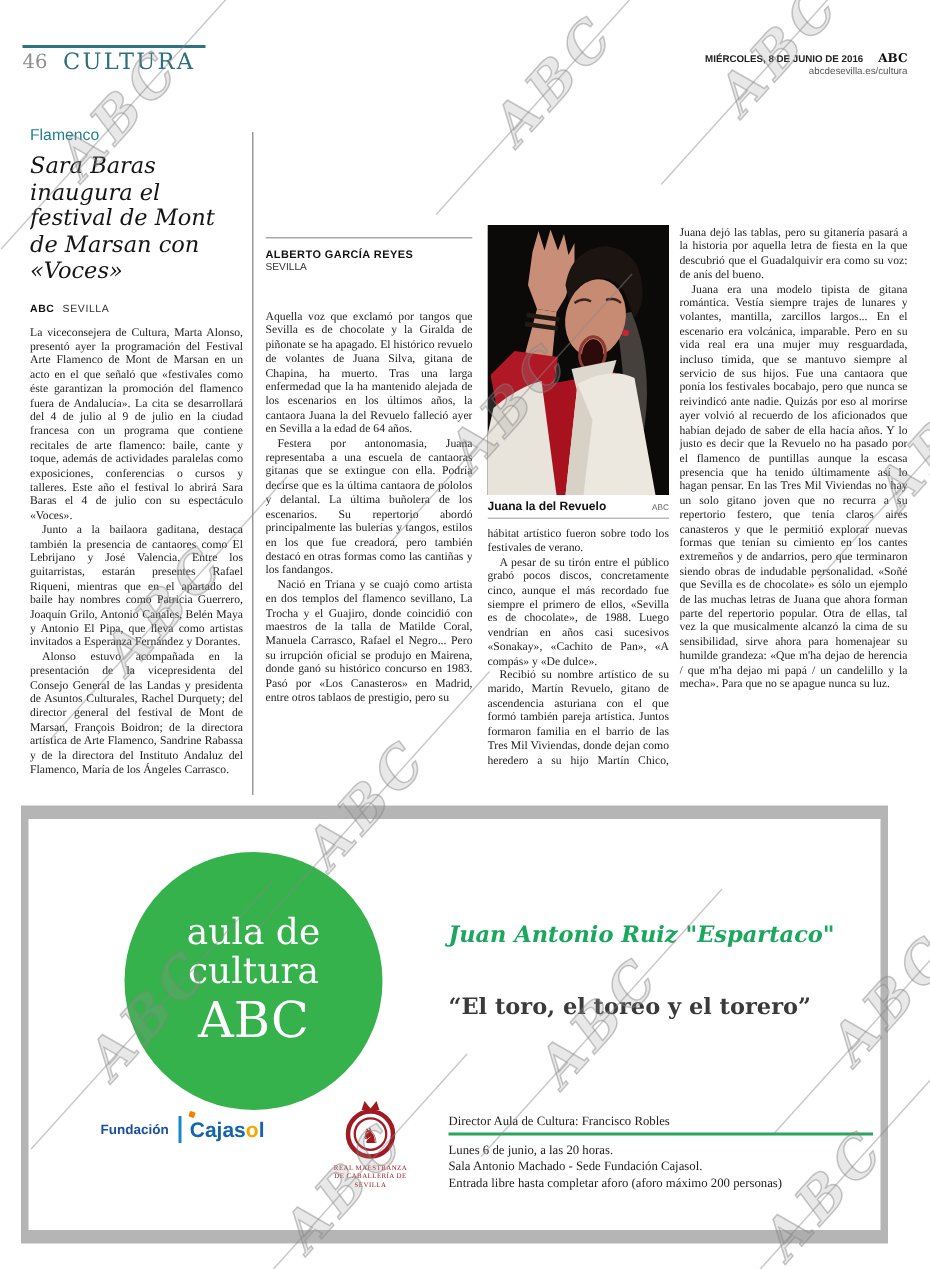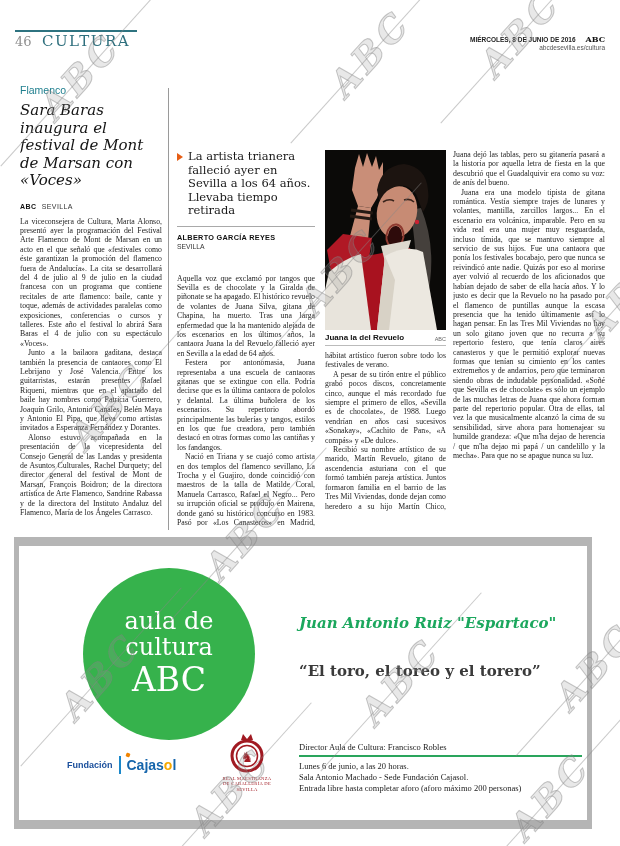--- a/index.html
+++ b/index.html
@@ -68,21 +68,21 @@
   
   .ad{position:absolute;left:14px;top:537px;width:578px;height:292px;box-sizing:border-box;
       border:solid #b5b5b5;border-width:9px 5px;background:#fff;z-index:2;text-decoration:underline;}
   .ad-inner{position:relative;width:100%;height:100%;}
   .green-circle{position:absolute;left:64px;top:22px;width:172px;height:172px;border-radius:50%;
       background:#36b24c;display:flex;flex-direction:column;align-items:center;justify-content:center;
       text-align:center;}
   .gc-line{font-family:"DejaVu Serif",serif;font-size:24px;line-height:26px;color:#fff;}
   .gc-abc{font-family:"DejaVu Serif",serif;font-size:33px;line-height:40px;color:#fff;}
 
-  .cajasol{position:absolute;left:48px;top:210px;display:flex;align-items:center;}
+  .cajasol{position:absolute;left:48px;top:198px;display:flex;align-items:center;}
   .cj-fundacion{font-family:"Liberation Sans",sans-serif;font-weight:bold;font-size:9px;color:#1a4f9c;}
   .cj-bar{width:2px;height:18px;background:#1a87c9;margin:0 6px;}
   .cj-name{font-family:"Liberation Sans",sans-serif;font-weight:bold;font-size:14px;color:#1565ab;position:relative;}
   .cj-name .o{color:#f5a800;}
   .cj-tick{position:absolute;left:-1px;top:-4px;width:4px;height:4px;background:#f08300;border-radius:1px;transform:rotate(20deg);}
 
   .maestranza{position:absolute;left:196px;top:186px;width:64px;text-align:center;}
   .mz-lines{font-family:"Liberation Serif",serif;font-size:4.6px;line-height:5.4px;color:#a11a22;
       letter-spacing:.3px;margin-top:2px;}
 
@@ -135,24 +135,20 @@
         <p>La viceconsejera de Cultura, Marta Alonso, presentó ayer la programación del Festival Arte Flamenco de Mont de Marsan en un acto en el que señaló que «festivales como éste garantizan la promoción del flamenco fuera de Andalucía». La cita se desarrollará del 4 de julio al 9 de julio en la ciudad francesa con un programa que contiene recitales de arte flamenco: baile, cante y toque, además de actividades paralelas como exposiciones, conferencias o cursos y talleres. Este año el festival lo abrirá Sara Baras el 4 de julio con su espectáculo «Voces».</p>
         <p>Junto a la bailaora gaditana, destaca también la presencia de cantaores como El Lebrijano y José Valencia. Entre los guitarristas, estarán presentes Rafael Riqueni, mientras que en el apartado del baile hay nombres como Patricia Guerrero, Joaquín Grilo, Antonio Canales, Belén Maya y Antonio El Pipa, que lleva como artistas invitados a Esperanza Fernández y Dorantes.</p>
         <p>Alonso estuvo acompañada en la presentación de la vicepresidenta del Consejo General de las Landas y presidenta de Asuntos Culturales, Rachel Durquety; del director general del festival de Mont de Marsan, François Boidron; de la directora artística de Arte Flamenco, Sandrine Rabassa y de la directora del Instituto Andaluz del Flamenco, María de los Ángeles Carrasco.</p>
       </div>
   </div>
 
   <div class="vdivider"></div>
 
 
   <div class="col col1">
-    <div class="standfirst">
-      <span class="tri"></span>
-      <span>La artista trianera falleció ayer en Sevilla a los 64 años. Llevaba tiempo retirada</span>
-    </div>
     <hr class="sf-rule">
     <div class="author">ALBERTO GARCÍA REYES</div>
     <div class="author-place">SEVILLA</div>
     <div class="bodytext">
         <p>Aquella voz que exclamó por tangos que Sevilla es de chocolate y la Giralda de piñonate se ha apagado. El histórico revuelo de volantes de Juana Silva, gitana de Chapina, ha muerto. Tras una larga enfermedad que la ha mantenido alejada de los escenarios en los últimos años, la cantaora Juana la del Revuelo falleció ayer en Sevilla a la edad de 64 años.</p>
         <p>Festera por antonomasia, Juana representaba a una escuela de cantaoras gitanas que se extingue con ella. Podría decirse que es la última cantaora de pololos y delantal. La última buñolera de los escenarios. Su repertorio abordó principalmente las bulerías y tangos, estilos en los que fue creadora, pero también destacó en otras formas como las cantiñas y los fandangos.</p>
         <p>Nació en Triana y se cuajó como artista en dos templos del flamenco sevillano, La Trocha y el Guajiro, donde coincidió con maestros de la talla de Matilde Coral, Manuela Carrasco, Rafael el Negro... Pero su irrupción oficial se produjo en Mairena, donde ganó su histórico concurso en 1983. Pasó por «Los Canasteros» en Madrid, entre otros tablaos de prestigio, pero su</p>
       </div>
   </div>
 

